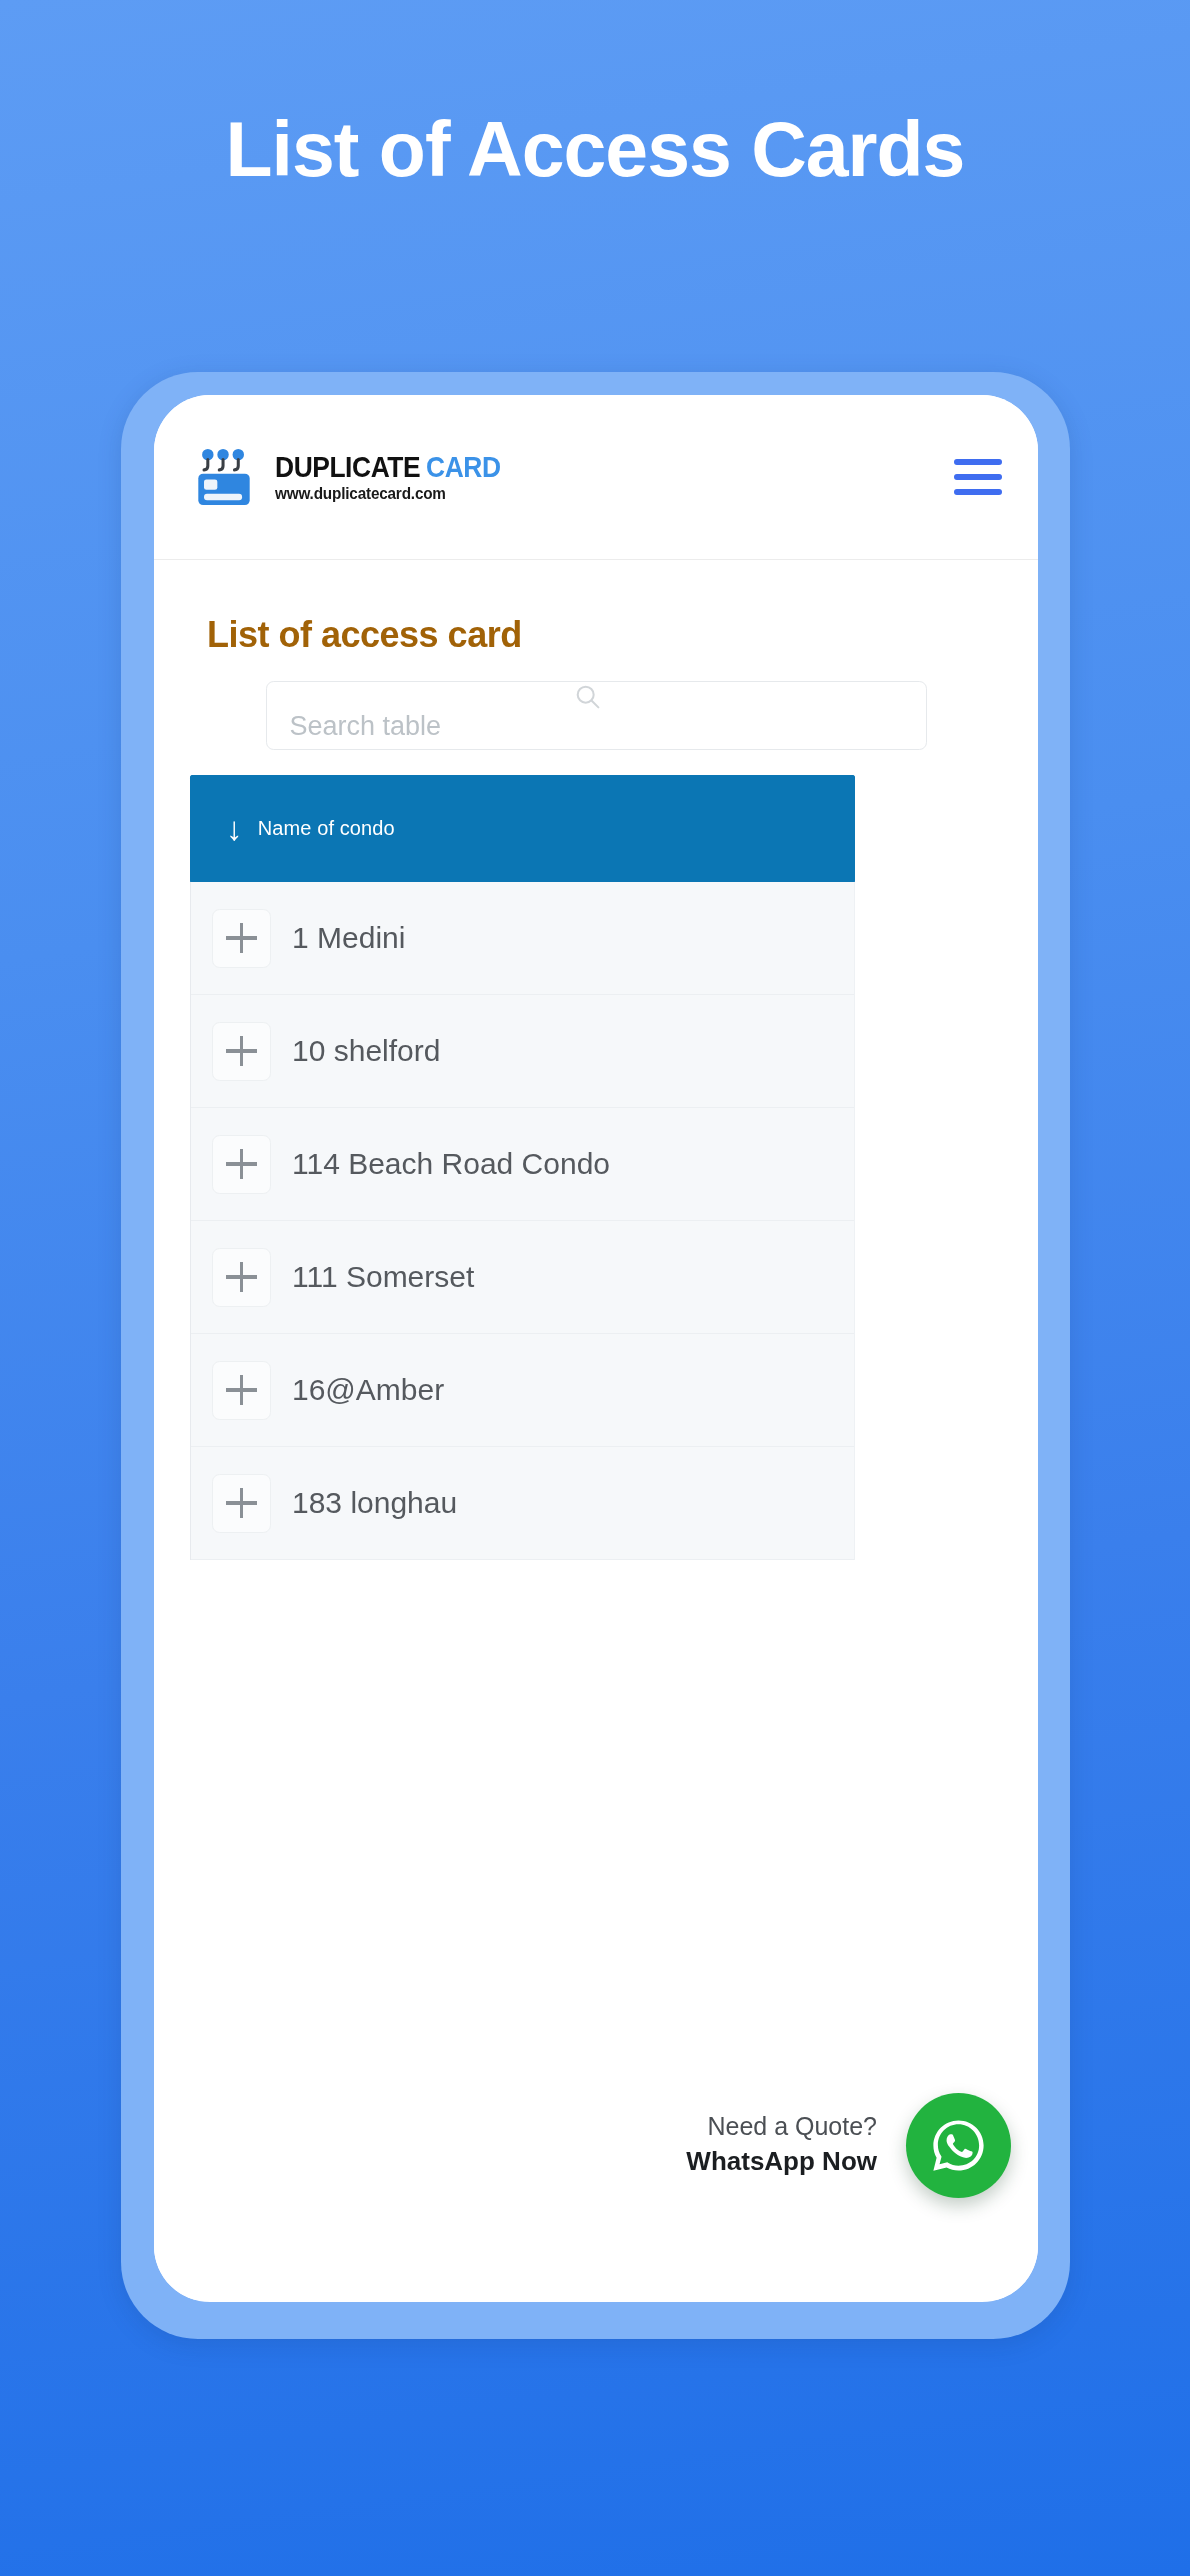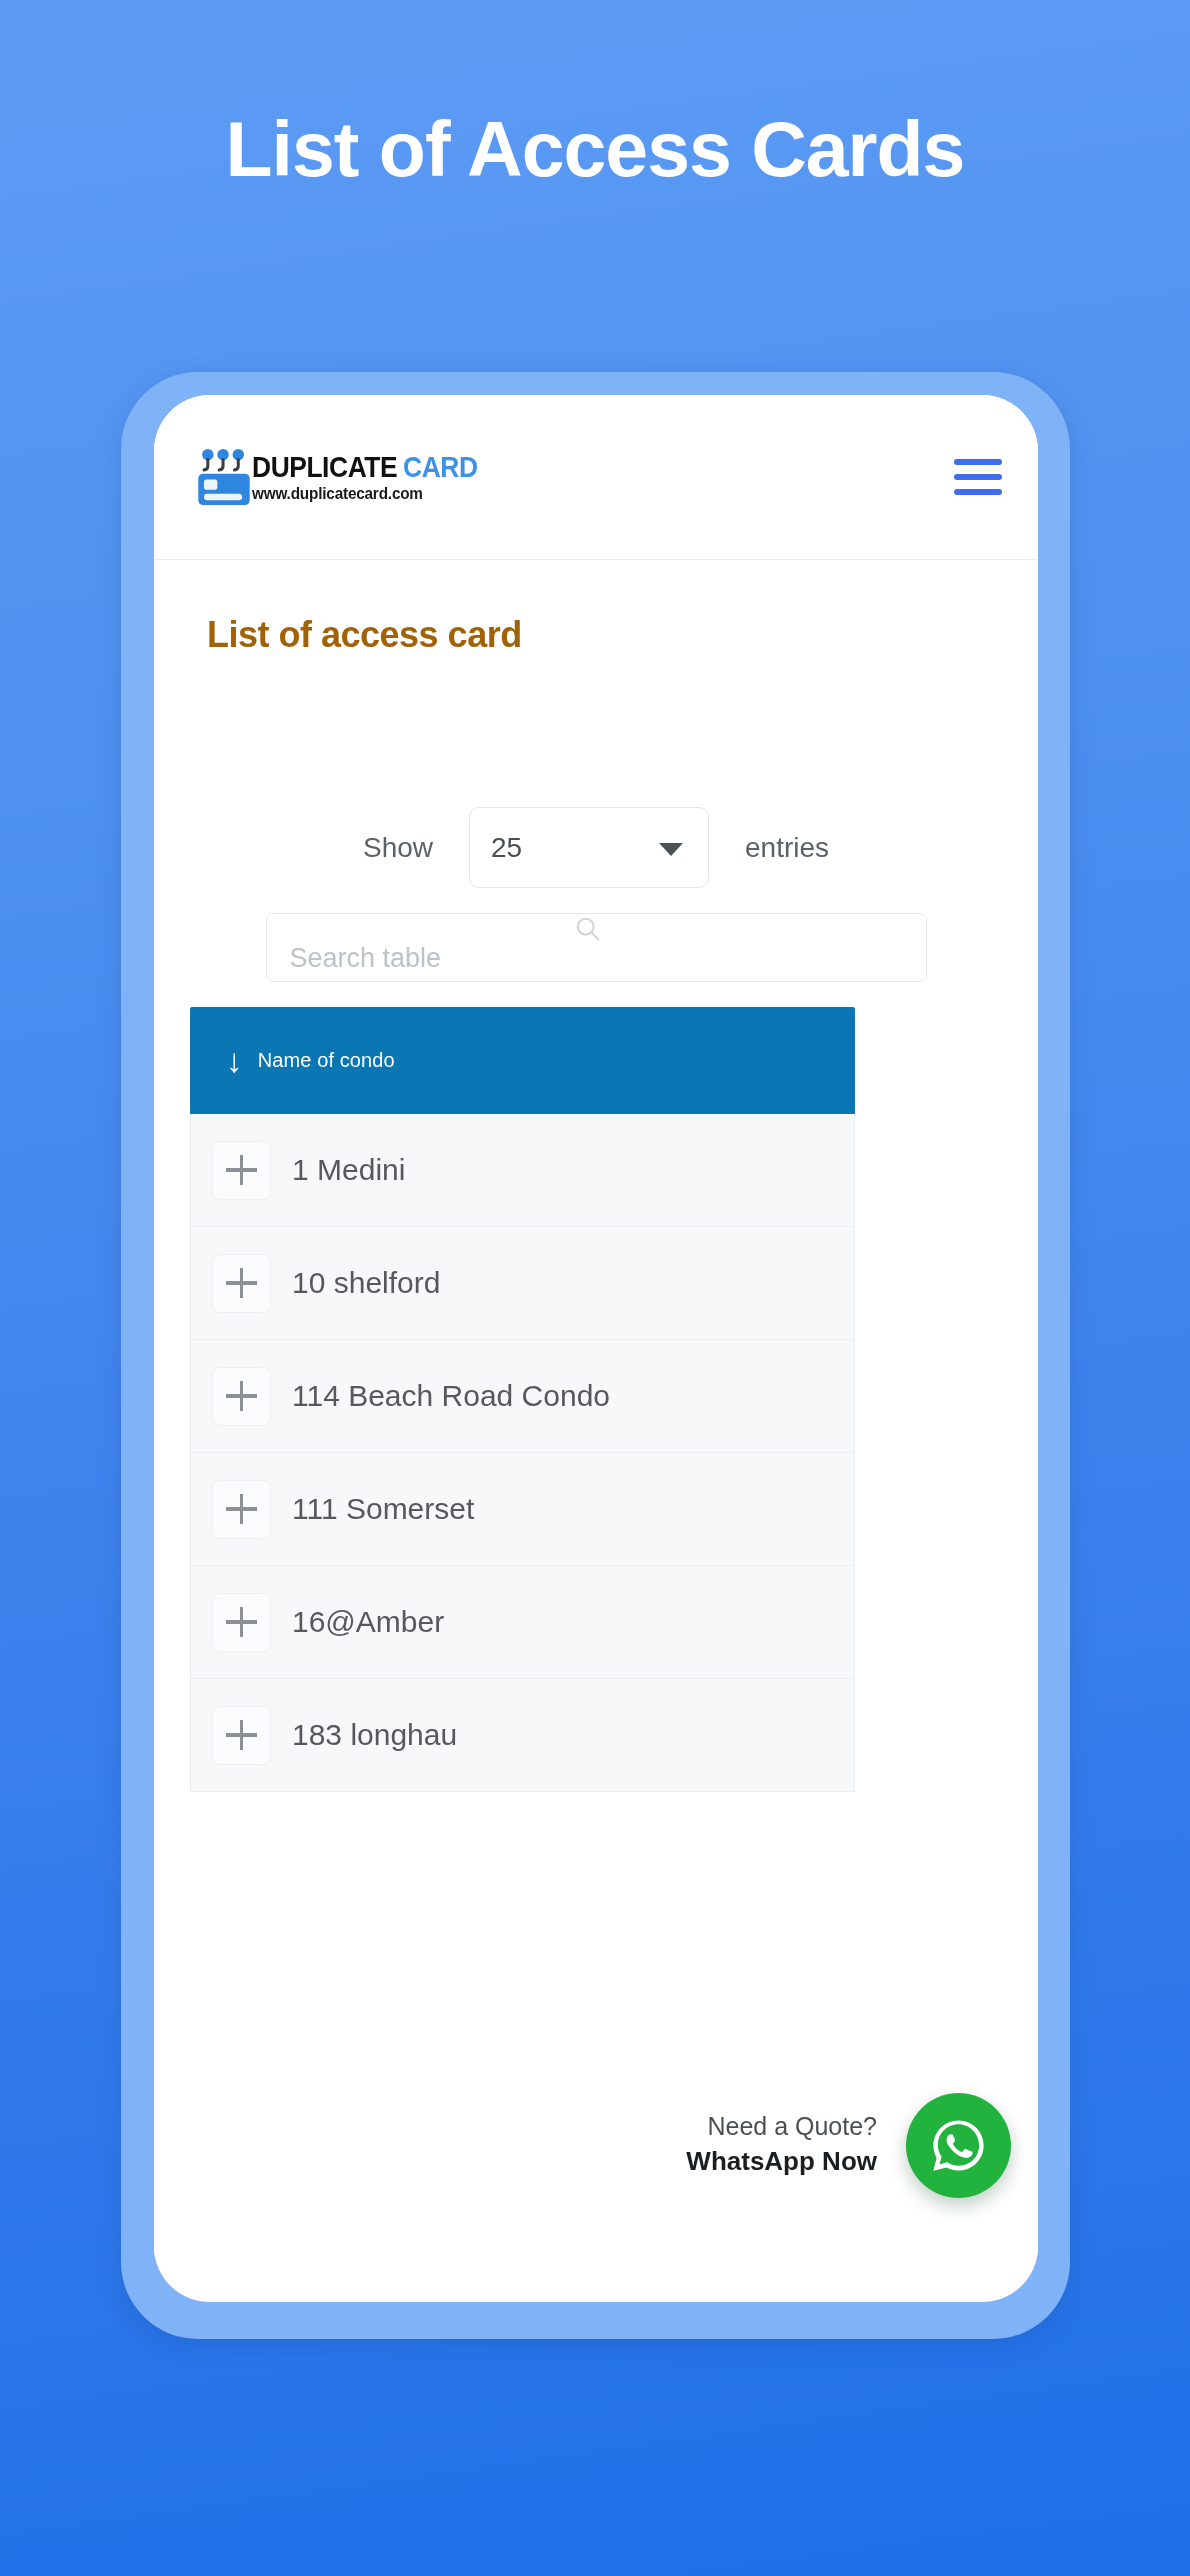--- a/index.html
+++ b/index.html
@@ -61,21 +61,21 @@
     background: #ffffff;
     border-bottom: 1.9px solid #ececec;
     display: flex;
     align-items: center;
     padding: 0 36px 0 42px;
   }
 
   .brand {
     display: flex;
     align-items: center;
-    gap: 0;
+    gap: 23px;
   }
 
   .brand-mark {
     position: relative;
     width: 56px;
     height: 59px;
     flex: 0 0 auto;
   }
   .brand-mark svg { display: block; }
 
@@ -363,28 +363,20 @@
         <span></span>
         <span></span>
         <span></span>
       </div>
     </div>
 
     <div class="app-body">
 
       <div class="page-heading">List of access card</div>
 
-      <div class="length-row">
-        <span class="length-label">Show</span>
-        <div class="length-select">
-          <span class="length-select-value">25</span>
-          <span class="caret"></span>
-        </div>
-        <span class="length-suffix">entries</span>
-      </div>
 
       <div class="search-wrap">
         <span class="search-icon">
           <svg width="29" height="29" viewBox="0 0 24 24" fill="none" xmlns="http://www.w3.org/2000/svg">
             <circle cx="10.5" cy="10.5" r="6.6" stroke="#9aa3ab" stroke-width="1.7"></circle>
             <line x1="15.3" y1="15.3" x2="21" y2="21" stroke="#9aa3ab" stroke-width="1.7" stroke-linecap="round"></line>
           </svg>
         </span>
         <input class="search-input" type="text" placeholder="Search table" style="">
       </div>

